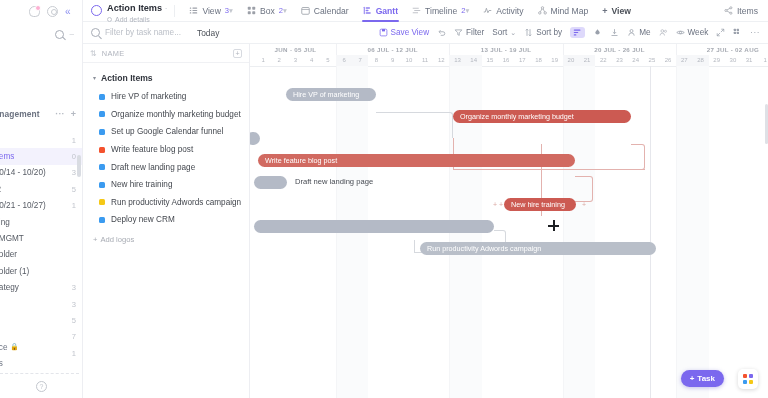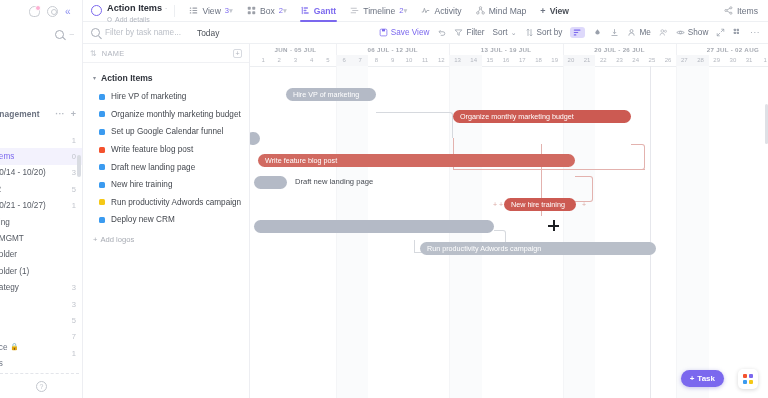--- a/index.html
+++ b/index.html
@@ -335,20 +335,27 @@
             <g fill="#8b909a">
               <rect x="1" y="1" width="4" height="4" rx="1"></rect>
               <rect x="7" y="1" width="4" height="4" rx="1"></rect>
               <rect x="1" y="7" width="4" height="4" rx="1"></rect>
               <rect x="7" y="7" width="4" height="4" rx="1"></rect>
             </g>
           </svg>
         <span>Box</span>
         <span class="cnt"><span>2</span><span class="cv">▾</span></span>
       </div>
+      <div class="view">
+        <svg class="vicon" viewBox="0 0 12 12">
+            <rect x="1" y="2" width="10" height="9" rx="1.5" fill="none" stroke="#8b909a" stroke-width="1.1"></rect>
+            <line x1="1" y1="4.6" x2="11" y2="4.6" stroke="#8b909a" stroke-width="1"></line>
+          </svg>
+        <span>Calendar</span>
+      </div>
       <div class="view sel">
         <svg class="vicon" viewBox="0 0 12 12">
             <g fill="#7b68ee">
               <rect x="1" y="1" width="1.4" height="10" rx=".6"></rect>
               <rect x="3.4" y="1.6" width="6" height="2" rx="1"></rect>
               <rect x="3.4" y="5" width="4" height="2" rx="1"></rect>
               <rect x="3.4" y="8.4" width="7" height="2" rx="1"></rect>
             </g>
           </svg>
         <span>Gantt</span>
@@ -485,21 +492,21 @@
             </g>
           </svg>
       </div>
       <div class="rt">
         <svg class="sq-ic" viewBox="0 0 12 12">
             <g fill="none" stroke="#9aa0ab" stroke-width="1">
               <path d="M1 6 a6 4 0 0 1 10 0 a6 4 0 0 1 -10 0"></path>
               <circle cx="6" cy="6" r="1.5"></circle>
             </g>
           </svg>
-        <span>Show</span>
+        <span>Week</span>
       </div>
       <div class="rt">
         <svg class="sq-ic" viewBox="0 0 12 12">
             <g stroke="#9aa0ab" stroke-width="1" fill="none">
               <polyline points="7,1.6 10.4,1.6 10.4,5"></polyline>
               <polyline points="5,10.4 1.6,10.4 1.6,7"></polyline>
               <line x1="10.4" y1="1.6" x2="6.6" y2="5.4"></line>
               <line x1="1.6" y1="10.4" x2="5.4" y2="6.6"></line>
             </g>
           </svg>

